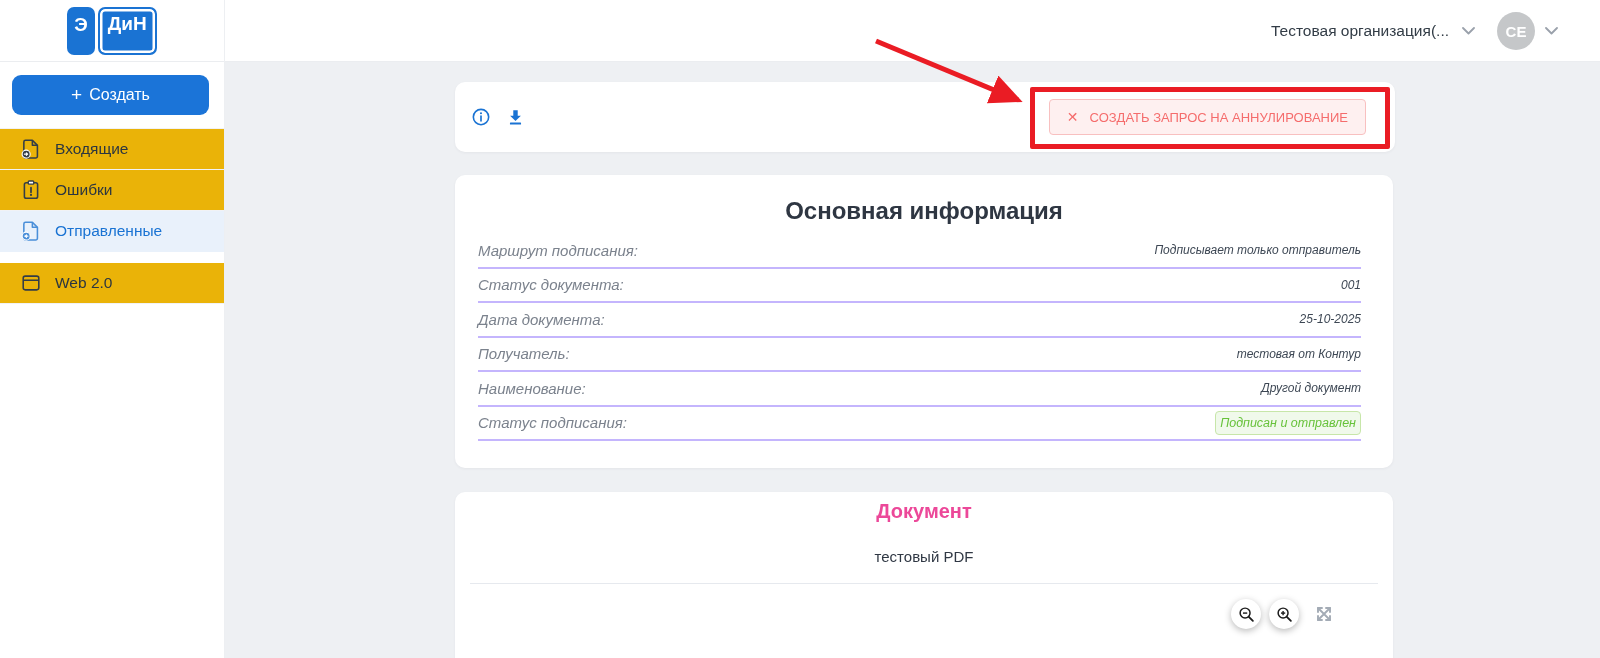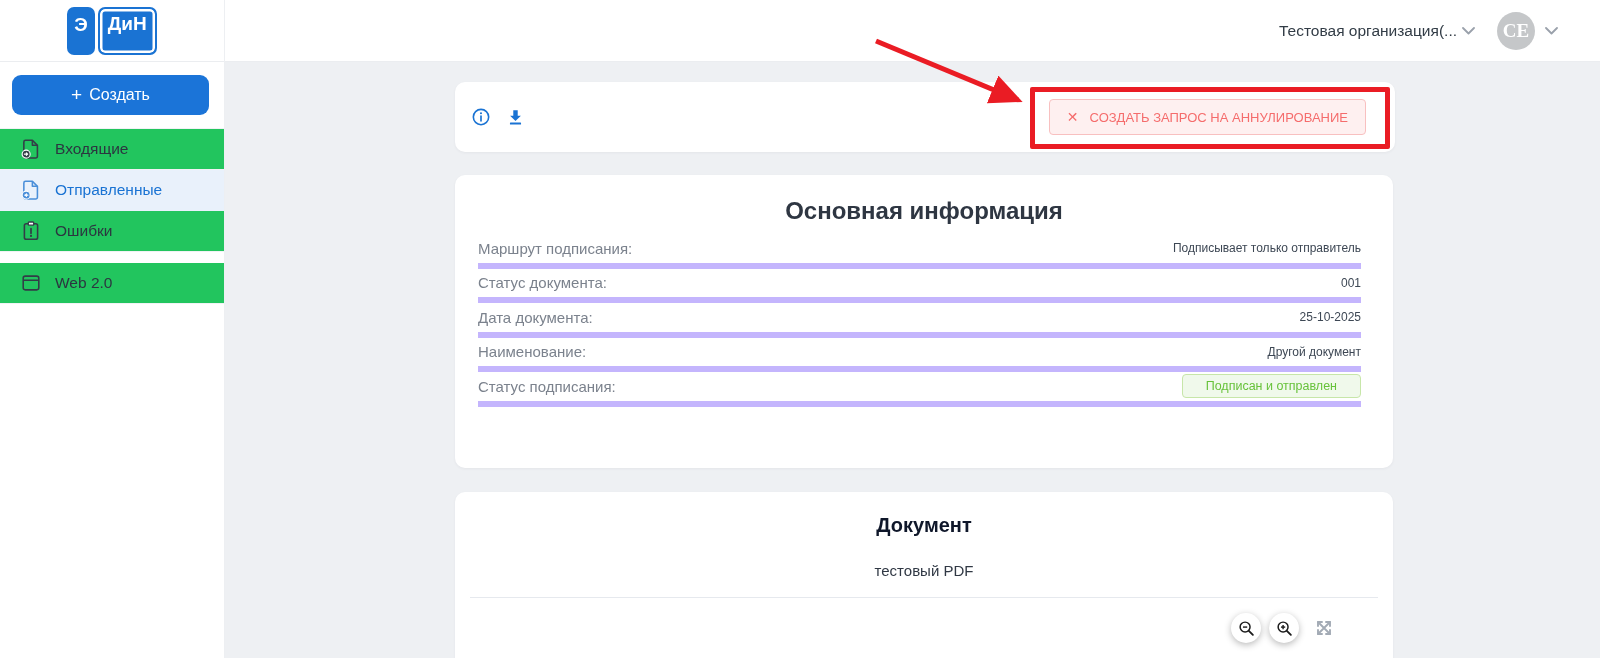--- a/index.html
+++ b/index.html
@@ -17,28 +17,28 @@
     position: absolute; top:0; left:0;
     width:1600px; height:62px;
     background:#fff;
     border-bottom:1px solid #ebedf0;
     z-index:2;
   }
   .header-right {
     position:absolute; right:42px; top:0; height:62px;
     display:flex; align-items:center;
   }
-  .org-switcher { display:flex; align-items:center; gap:5px; cursor:pointer; }
+  .org-switcher { display:flex; align-items:center; gap:13px; cursor:pointer; }
   .org-name { font-size:15.5px; color:#323c46; }
   .avatar-wrap { display:flex; align-items:center; gap:10px; margin-left:22px; cursor:pointer; }
   .avatar {
     width:38px; height:38px; border-radius:50%;
     background:#c5c7c9; color:#fff;
     display:flex; align-items:center; justify-content:center;
-    font-size:19px; font-weight:bold;font-family:Liberation Serif, serif;
+    font-size:15px; font-weight:bold;
   }
   .chev { display:block; }
 
   
   .sidebar {
     position:absolute; top:0; left:0;
     width:225px; height:658px;
     background:#fff; z-index:3;
     border-right:1px solid #edeff2;
   }
@@ -60,21 +60,21 @@
     border:none; border-radius:9px;
     font-family:"Liberation Sans", sans-serif;
     font-size:16px; cursor:pointer;
     display:flex; align-items:center; justify-content:center; gap:7px;
   }
   .create-plus { font-size:19px; font-weight:normal; line-height:1; margin-top:-2px; }
   .nav { position:absolute; top:128px; left:0; width:224px; border-top:1px solid #f1f2f5; }
   .nav-item {
     height:41px; display:flex; align-items:center; gap:13px;
     padding-left:20px; font-size:15.5px; color:#2c3640;
-    border-bottom:1px solid #f1f2f5; cursor:pointer; background:#22c55e;
+    border-bottom:1px solid #f1f2f5; cursor:pointer; background:#eab308;
   }
   .nav-item svg { color:#333d47; flex:0 0 auto; }
   .nav-item.active { background:#e9f1fb; color:#1a73d3; border-bottom-color:#e9f1fb; }
   .nav-item.active svg { color:#4a8fd9; }
   .nav-spacer { height:11px; background:#fff; }
 
   
   .toolbar-card {
     position:absolute; left:455px; top:82px;
     width:940px; height:70px;
@@ -118,40 +118,41 @@
     box-shadow:0 1px 3px rgba(30,40,60,0.05);
   }
   .card-title {
     text-align:center; padding-top:22px;
     font-size:24px; font-weight:bold; color:#2e3642;
   }
   .rows { margin-top:9px; padding:0 32px 0 23px; }
   .row {
     height:34.5px;
     display:flex; justify-content:space-between; align-items:center;
-    border-bottom:6px solid #c4b5fd;
+    border-bottom:2px solid #c4b5fd;
+    font-style:italic;
   }
   .row-label { font-size:15px; color:#7b828d; }
   .row-value { font-size:12px; color:#3d4754; }
   .status-badge {
     background:#f0f9eb; border:1px solid #c7e6a9; color:#67c23a;
-    font-size:12.5px; padding:4px 23px; border-radius:4px;
+    font-size:12.5px; padding:4px 4px; border-radius:4px;
     margin:3px 0; cursor:default;
   }
 
   
   .doc-card {
     position:absolute; left:455px; top:492px;
     width:938px; height:215px;
     background:#fff; border-radius:10px;
     box-shadow:0 1px 3px rgba(30,40,60,0.05);
   }
   .doc-title {
-    text-align:center; padding-top:22px;
-    font-size:20px; font-weight:bold; color:#0f172a;
+    text-align:center; padding-top:8px;
+    font-size:20px; font-weight:bold; color:#ec4899;
   }
   .doc-subtitle { margin-top:25px; text-align:center; font-size:15px; color:#303844; }
   .doc-divider { margin:18px 15px 0; border-bottom:1px solid #e6e9ee; }
   .doc-controls {
     margin-top:15px;
     display:flex; justify-content:flex-end; align-items:center; gap:8px;
     padding-right:57px;
   }
   .zoom-circle {
     width:30px; height:30px; border-radius:50%;
@@ -199,38 +200,38 @@
     <div class="nav-item">
       <svg width="22" height="22" viewBox="0 0 24 24">
         <path d="M6 2.5h7.5L19 8v12a1.8 1.8 0 0 1-1.8 1.8H6A1.8 1.8 0 0 1 4.2 20V4.3A1.8 1.8 0 0 1 6 2.5z" fill="none" stroke="currentColor" stroke-width="1.7" stroke-linejoin="round"></path>
         <path d="M13.5 2.5V8H19" fill="none" stroke="currentColor" stroke-width="1.7" stroke-linejoin="round"></path>
         <circle cx="6.7" cy="17.6" r="4.4" fill="currentColor" stroke="#fff" stroke-width="1.2"></circle>
         <path d="M4.8 17.6h3.4M6.9 16.2l1.5 1.4-1.5 1.4" fill="none" stroke="#fff" stroke-width="1.2" stroke-linecap="round" stroke-linejoin="round"></path>
       </svg>
       <span>Входящие</span>
     </div>
 
+    <div class="nav-item">
+      <svg width="22" height="22" viewBox="0 0 24 24">
+        <rect x="4.8" y="4" width="14.4" height="17" rx="2" fill="none" stroke="currentColor" stroke-width="1.7"></rect>
+        <rect x="9" y="2.2" width="6" height="3.4" rx="1" fill="#fff" stroke="currentColor" stroke-width="1.5"></rect>
+        <path d="M12 9.5v5" stroke="currentColor" stroke-width="1.9" stroke-linecap="round"></path>
+        <circle cx="12" cy="17.4" r="1.2" fill="currentColor"></circle>
+      </svg>
+      <span>Ошибки</span>
+    </div>
+
     <div class="nav-item active">
       <svg width="22" height="22" viewBox="0 0 24 24">
         <path d="M6 2.5h7.5L19 8v12a1.8 1.8 0 0 1-1.8 1.8H6A1.8 1.8 0 0 1 4.2 20V4.3A1.8 1.8 0 0 1 6 2.5z" fill="none" stroke="currentColor" stroke-width="1.7" stroke-linejoin="round"></path>
         <path d="M13.5 2.5V8H19" fill="none" stroke="currentColor" stroke-width="1.7" stroke-linejoin="round"></path>
         <circle cx="6.7" cy="17.6" r="4.4" fill="currentColor" stroke="#fff" stroke-width="1.2"></circle>
         <path d="M8.6 17.6H5.2M7.1 16.2l-1.5 1.4 1.5 1.4" fill="none" stroke="#fff" stroke-width="1.2" stroke-linecap="round" stroke-linejoin="round"></path>
       </svg>
       <span>Отправленные</span>
-    </div>
-
-    <div class="nav-item">
-      <svg width="22" height="22" viewBox="0 0 24 24">
-        <rect x="4.8" y="4" width="14.4" height="17" rx="2" fill="none" stroke="currentColor" stroke-width="1.7"></rect>
-        <rect x="9" y="2.2" width="6" height="3.4" rx="1" fill="#fff" stroke="currentColor" stroke-width="1.5"></rect>
-        <path d="M12 9.5v5" stroke="currentColor" stroke-width="1.9" stroke-linecap="round"></path>
-        <circle cx="12" cy="17.4" r="1.2" fill="currentColor"></circle>
-      </svg>
-      <span>Ошибки</span>
     </div>
 
     <div class="nav-spacer"></div>
 
     <div class="nav-item">
       <svg width="22" height="22" viewBox="0 0 24 24">
         <rect x="3.5" y="4.5" width="17" height="15" rx="2.2" fill="none" stroke="currentColor" stroke-width="1.7"></rect>
         <path d="M3.5 9h17" stroke="currentColor" stroke-width="1.7"></path>
       </svg>
       <span>Web 2.0</span>
@@ -277,20 +278,24 @@
       <span class="row-label">Маршрут подписания:</span>
       <span class="row-value">Подписывает только отправитель</span>
     </div>
     <div class="row">
       <span class="row-label">Статус документа:</span>
       <span class="row-value">001</span>
     </div>
     <div class="row">
       <span class="row-label">Дата документа:</span>
       <span class="row-value">25-10-2025</span>
+    </div>
+    <div class="row">
+      <span class="row-label">Получатель:</span>
+      <span class="row-value">тестовая от Контур</span>
     </div>
     <div class="row">
       <span class="row-label">Наименование:</span>
       <span class="row-value">Другой документ</span>
     </div>
     <div class="row">
       <span class="row-label">Статус подписания:</span>
       <span class="status-badge">Подписан и отправлен</span>
     </div>
   </div>

